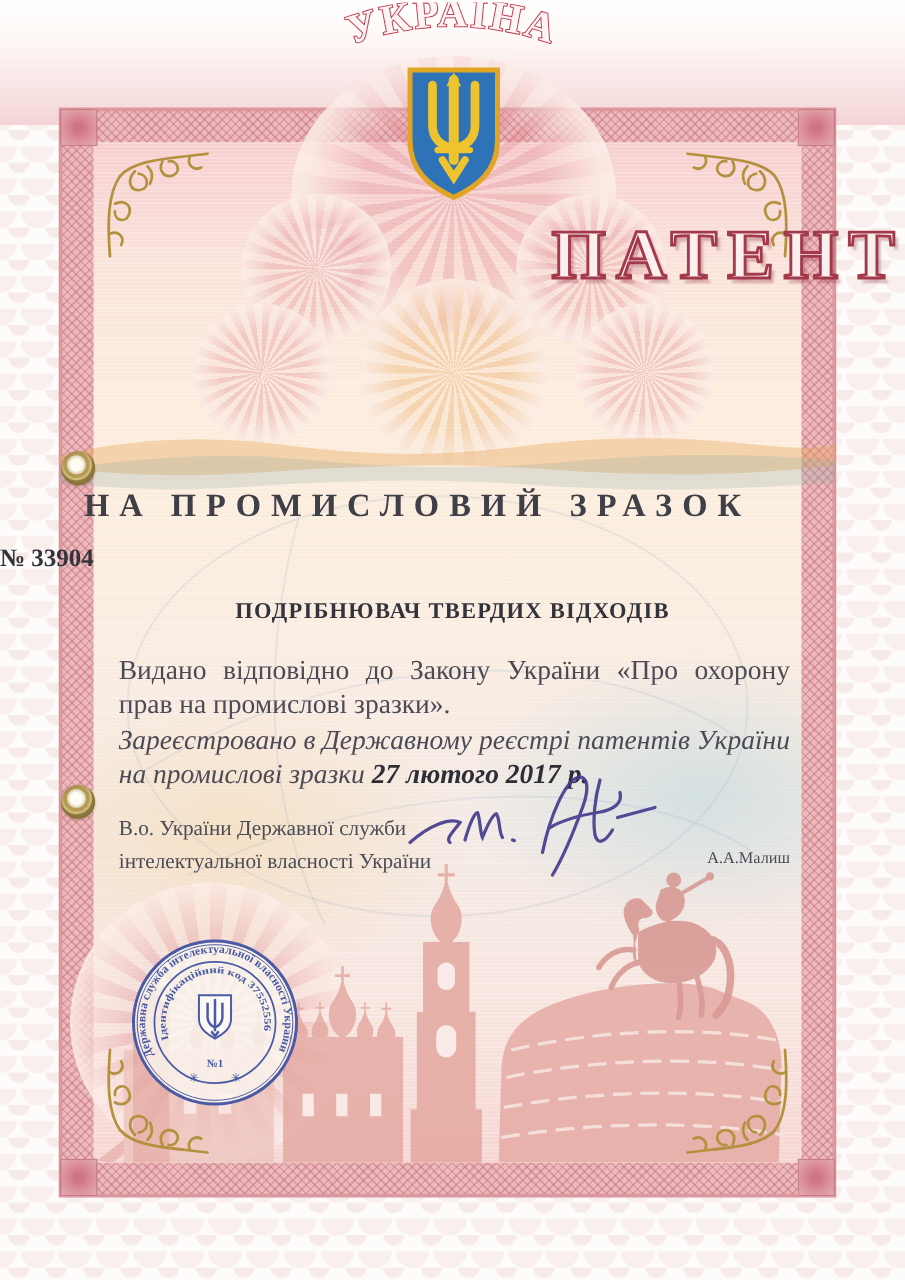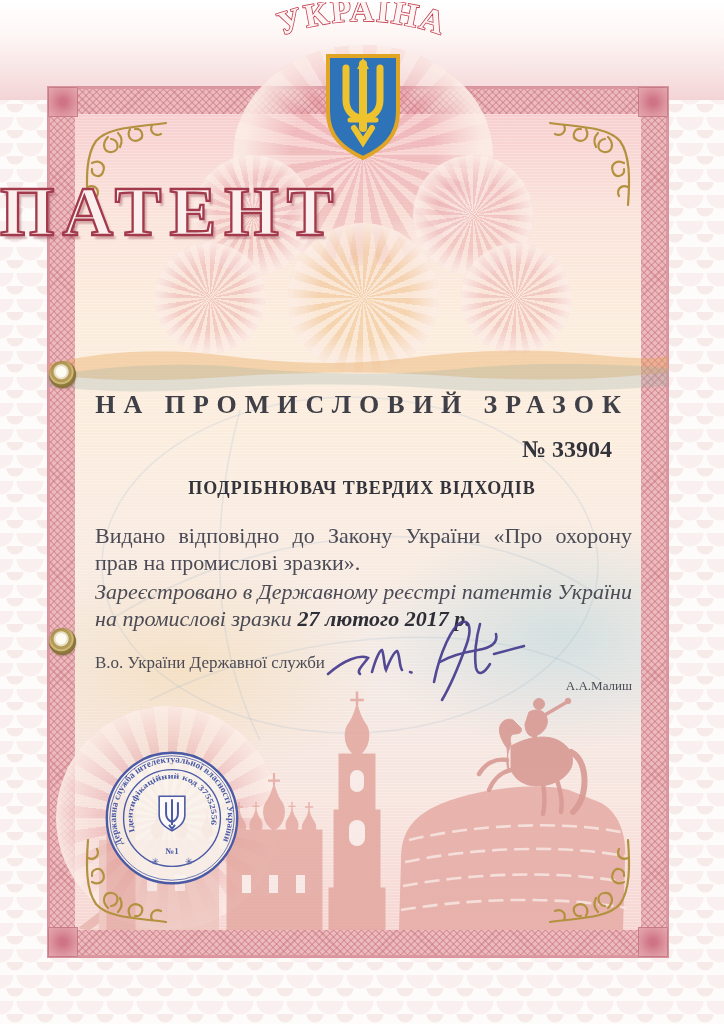--- a/index.html
+++ b/index.html
@@ -43,28 +43,28 @@
   .wash-orange{left:75px;top:560px;width:300px;height:220px;z-index:2;
     background:radial-gradient(ellipse at 35% 50%, rgba(246,216,170,0.55) 0%, rgba(246,216,170,0) 72%);}
   .gold-corner{z-index:4;}
   
   .rosette{border-radius:50%;z-index:2;
     background:repeating-conic-gradient(rgba(221,125,135,0.30) 0deg 7.5deg, rgba(221,125,135,0.06) 7.5deg 15deg);}
   .rosette::after{content:"";position:absolute;inset:0;border-radius:50%;
     background:radial-gradient(circle, rgba(252,238,232,0) 42%, rgba(252,238,232,0.85) 70%, rgba(252,238,232,1) 98%);}
   .rosette-orange{background:repeating-conic-gradient(rgba(230,160,78,0.32) 0deg 7.5deg, rgba(230,160,78,0.07) 7.5deg 15deg);}
   
-  .patent-title{left:0;top:172px;width:724px;z-index:6;text-align:left;
-    font-size:70px;font-weight:bold;letter-spacing:8px;color:#fcf0ef;
+  .patent-title{left:0;top:172px;width:724px;z-index:6;text-align:right;
+    font-size:56px;font-weight:bold;letter-spacing:8px;color:#fcf0ef;
     -webkit-text-stroke:2.3px #a23a4c;
     text-shadow:3px 4px 2px rgba(140,50,65,0.35);}
-  .subtitle{left:0;top:390px;width:724px;z-index:6;text-align:center;
+  .subtitle{left:0;top:390px;width:668px;z-index:6;text-align:center;
     font-size:26px;font-weight:bold;letter-spacing:8px;color:#3f3f47;}
-  .number{left:0;top:436px;width:612px;z-index:6;text-align:right;
-    font-size:24px;font-weight:bold;color:#33333b;}
+  .number{left:0;top:436px;width:612px;z-index:6;text-align:left;
+    font-size:20px;font-weight:bold;color:#33333b;}
   .design-title{left:0;top:478px;width:724px;z-index:6;text-align:center;
     font-size:18px;font-weight:bold;letter-spacing:1px;color:#33333b;}
   .para{left:95px;width:537px;z-index:6;margin:0;text-align:justify;
     font-size:22px;line-height:27px;color:#4b4b56;}
   .p1{top:522px;} .p2{top:578px;font-style:italic;}
   .para b{color:#2e2e37;}
   .signer-block{left:95px;top:650px;width:537px;z-index:6;}
   .signer-line{font-size:17px;line-height:26px;color:#4b4b56;}
   .signer-name{position:absolute;right:0;top:28px;font-size:13px;color:#4b4b56;}
   .signature-svg{left:322px;top:610px;z-index:7;}
@@ -164,20 +164,21 @@
 
   <div class="abs subtitle">НА ПРОМИСЛОВИЙ ЗРАЗОК</div>
   <div class="abs number">№ 33904</div>
   <div class="abs design-title">ПОДРІБНЮВАЧ ТВЕРДИХ ВІДХОДІВ</div>
 
   <p class="abs para p1"><span>Видано відповідно до Закону України «Про охорону прав на промислові зразки».</span></p>
   <p class="abs para p2"><span>Зареєстровано в Державному реєстрі патентів України на промислові зразки </span><b>27 лютого 2017 р.</b></p>
 
   <div class="abs signer-block">
     <div class="signer-line">В.о. України Державної служби</div>
+    <div class="signer-line">інтелектуальної власності України</div>
     <div class="signer-name">А.А.Малиш</div>
   </div>
 
   <svg class="abs signature-svg" width="216" height="96" viewBox="0 0 216 96">
     <g fill="none" stroke="#463c8e" stroke-width="2.6" stroke-linecap="round" opacity="0.92">
       <path d="M6,64 C22,50 38,44 46,48 C41,55 34,61 38,64"></path>
       <path d="M50,62 C54,48 58,40 60,40 C62,44 62,56 64,60 C68,50 72,42 75,41 C78,44 77,56 80,60"></path>
       <path d="M88,62 l1.5,0.5"></path>
       <path d="M112,72 C118,42 130,16 140,12 C148,10 150,20 144,36 C136,58 126,80 120,90"></path>
       <path d="M118,52 C128,46 144,42 156,40 C170,38 176,32 174,24"></path>

